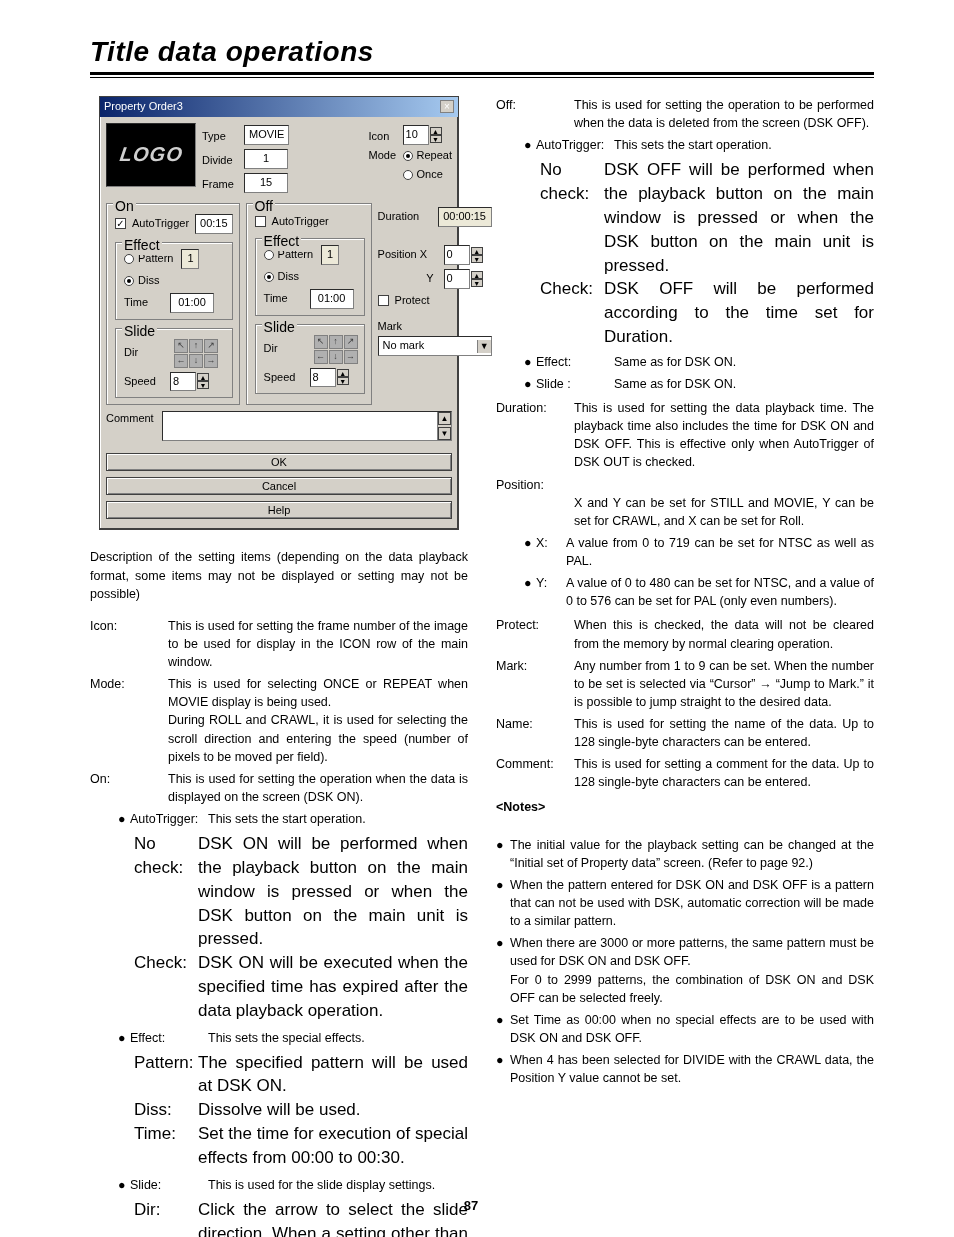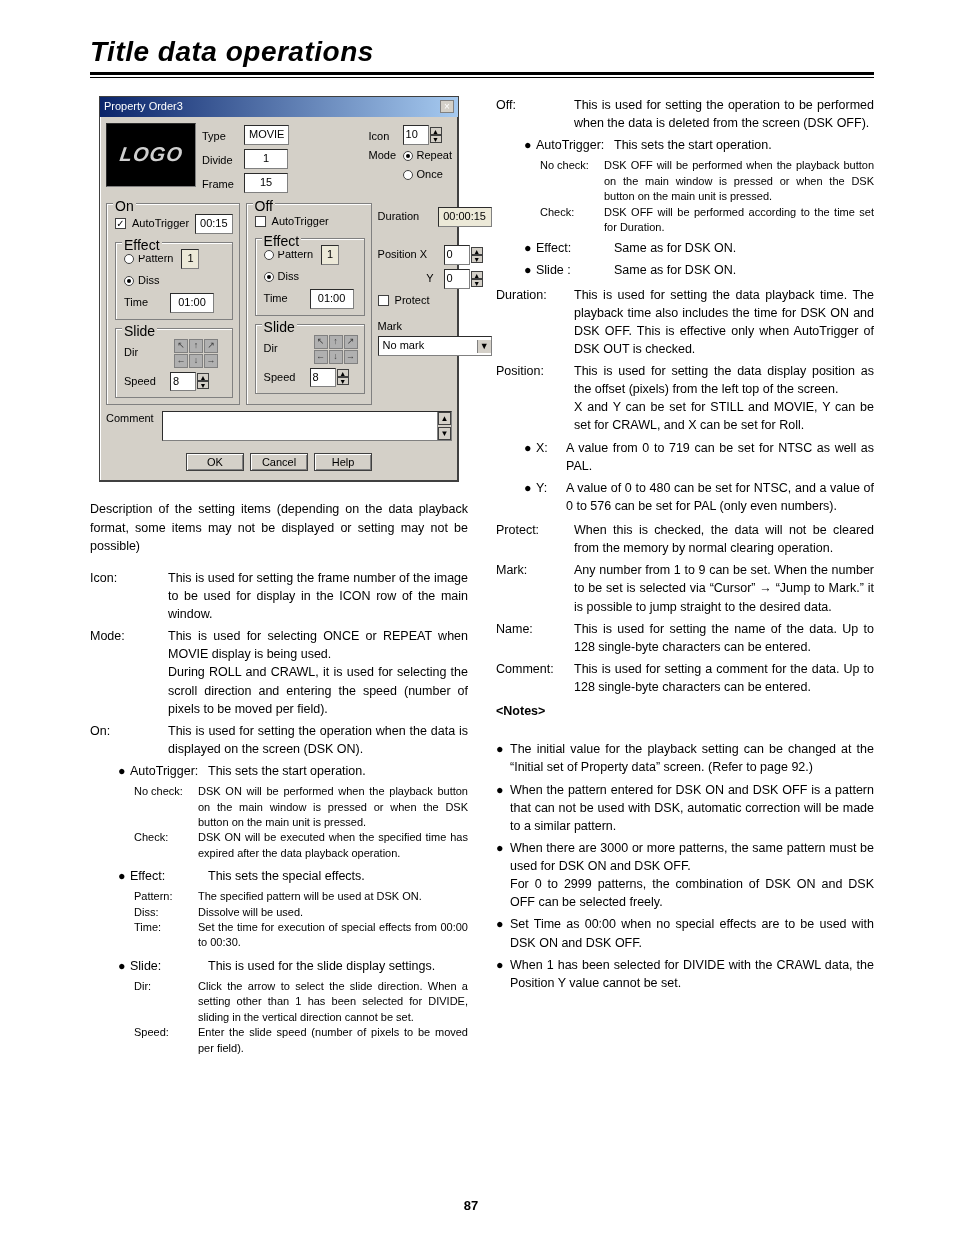--- a/index.html
+++ b/index.html
@@ -89,36 +89,36 @@
   .arrows{display:grid;grid-template-columns:repeat(3,14px);grid-template-rows:repeat(2,14px);gap:1px;margin-left:4px;}
   .arrows .a{background:#b0b0b0;border:1px solid #808080;display:flex;align-items:center;justify-content:center;font-size:9px;color:#404040;}
   .dur-col{flex:1;}
   .name-row{display:flex;align-items:center;gap:8px;margin-top:10px;}
   .name-row .lbl2{width:60px;}
   .name-row .field{flex:1;background:#fff;border:1px inset #808080;padding:1px 4px;min-height:16px;}
   .cmt-row{display:flex;align-items:flex-start;gap:8px;margin-top:6px;}
   .cmt-row .field{flex:1;height:30px;background:#fff;border:1px inset #808080;position:relative;}
   .sb{position:absolute;right:0;top:0;bottom:0;width:14px;background:#d4d0c8;border-left:1px solid #808080;display:flex;flex-direction:column;justify-content:space-between;}
   .sb .sbtn2{height:13px;border:1px solid #404040;background:#d4d0c8;font-size:8px;text-align:center;line-height:11px;}
-  .btnrow{display:flex;justify-content:center;gap:6px;margin-top:12px;padding-bottom:4px;}
+  .btnrow{display:flex;justify-content:flex-start;gap:6px;margin-top:12px;padding-bottom:4px;flex-direction:column;}
   .winbtn{min-width:58px;padding:2px 6px;border:1px solid #404040;background:#d4d0c8;box-shadow:inset 1px 1px #fff,inset -1px -1px #808080;font-size:11px;}
   .combo{background:#fff;border:1px inset #808080;display:flex;align-items:center;min-width:72px;}
   .combo .cval{flex:1;padding:1px 4px;}
   .combo .carrow{width:14px;border-left:1px solid #808080;background:#d4d0c8;text-align:center;font-size:9px;}
 
   
   .para { text-align: justify; margin-bottom: 14px; }
   .defrow { display:flex; margin-bottom:4px; }
   .defrow .term { width: 78px; flex:0 0 78px; }
   .defrow .desc { flex:1; text-align: justify; }
   .sub1 { display:flex; margin-left:28px; margin-top:4px;}
   .sub1 .bullet{width:12px;flex:0 0 12px;}
   .sub1 .sterm{width:78px;flex:0 0 78px;}
   .sub1 .sdesc{flex:1;text-align:justify;}
-  .sub2 { display:flex; margin-left:44px; font-size:11px; line-height:1.4;}
+  .sub2 { display:flex; margin-left:44px; font-size:17px; line-height:1.4;}
   .sub2 .s2term{width:64px;flex:0 0 64px;}
   .sub2 .s2desc{flex:1;text-align:justify;}
   .notes-h{font-weight:bold;margin-top:6px;margin-bottom:20px;}
   .note{display:flex;margin-bottom:4px;text-align:justify;}
   .note .nb{width:14px;flex:0 0 14px;}
   .note .nt{flex:1;}
   .pgnum{position:absolute;bottom:24px;left:0;right:12px;text-align:center;font-size:13px;font-weight:bold;}
 </style>
 </head>
 <body>
@@ -433,21 +433,21 @@
           <div class="sterm">Slide :</div>
           <div class="sdesc">Same as for DSK ON.</div>
         </div>
 
       <div class="defrow" style="margin-top:6px">
           <div class="term">Duration:</div>
           <div class="desc">This is used for setting the data playback time.  The playback time also includes the time for DSK ON and DSK OFF.  This is effective only when AutoTrigger of DSK OUT is checked.</div>
         </div>
       <div class="defrow">
           <div class="term">Position:</div>
-          <div class="desc"><span>This is used for setting the data display position as the offset (pixels) from the left top of the screen.</span><br><span>X and Y can be set for STILL and MOVIE, Y can be set for CRAWL, and X can be set for Roll.</span></div>
+          <div class="desc"><br><span>X and Y can be set for STILL and MOVIE, Y can be set for CRAWL, and X can be set for Roll.</span></div>
         </div>
 
       <div class="sub1">
           <div class="bullet">●</div>
           <div class="sterm" style="width:30px;flex:0 0 30px">X:</div>
           <div class="sdesc">A value from 0 to 719 can be set for NTSC as well as PAL.</div>
         </div>
       <div class="sub1">
           <div class="bullet">●</div>
           <div class="sterm" style="width:30px;flex:0 0 30px">Y:</div>
@@ -483,19 +483,19 @@
       <div class="note">
           <div class="nb">●</div>
           <div class="nt"><span>When there are 3000 or more patterns, the same pattern must be used for DSK ON and DSK OFF.</span><br><span>For 0 to 2999 patterns, the combination of DSK ON and DSK OFF can be selected freely.</span></div>
         </div>
       <div class="note">
           <div class="nb">●</div>
           <div class="nt">Set Time as 00:00 when no special effects are to be used with DSK ON and DSK OFF.</div>
         </div>
       <div class="note">
           <div class="nb">●</div>
-          <div class="nt">When 1 has been selected for DIVIDE with the CRAWL data, the Position Y value cannot be set.</div>
+          <div class="nt">When 4 has been selected for DIVIDE with the CRAWL data, the Position Y value cannot be set.</div>
         </div>
     </div>
   </div>
 </div>
 
 <div class="pgnum">87</div>
 
 </body></html>

